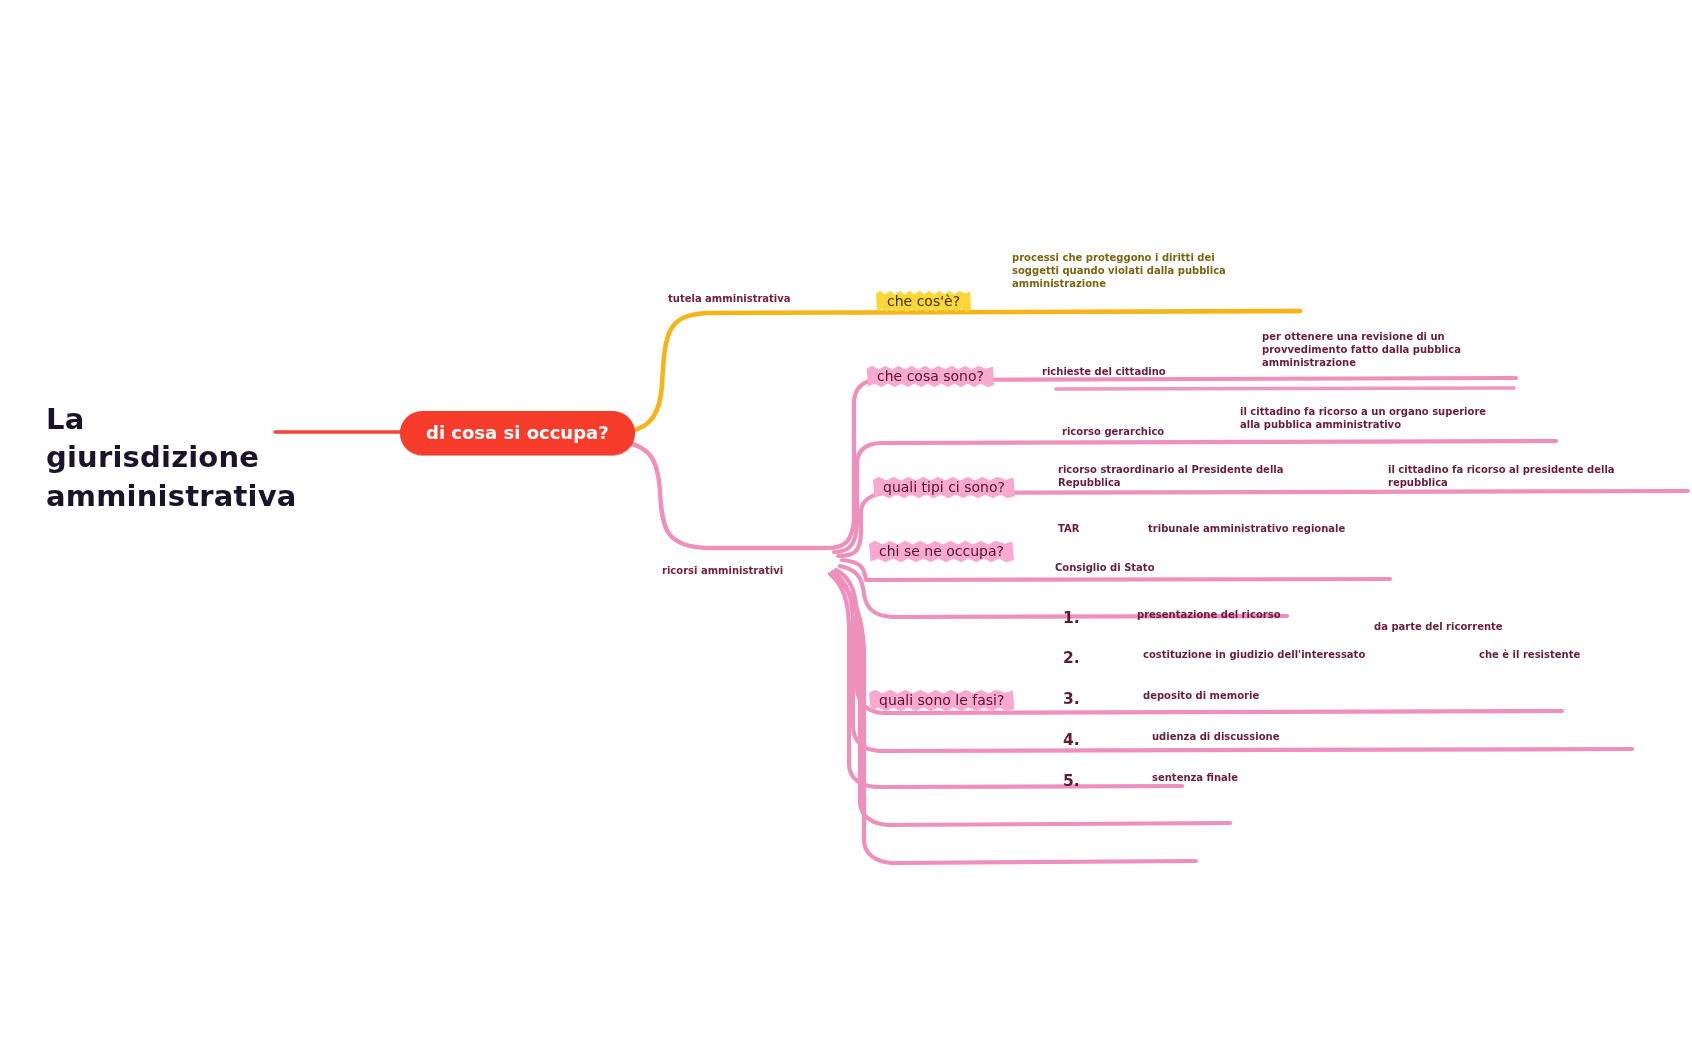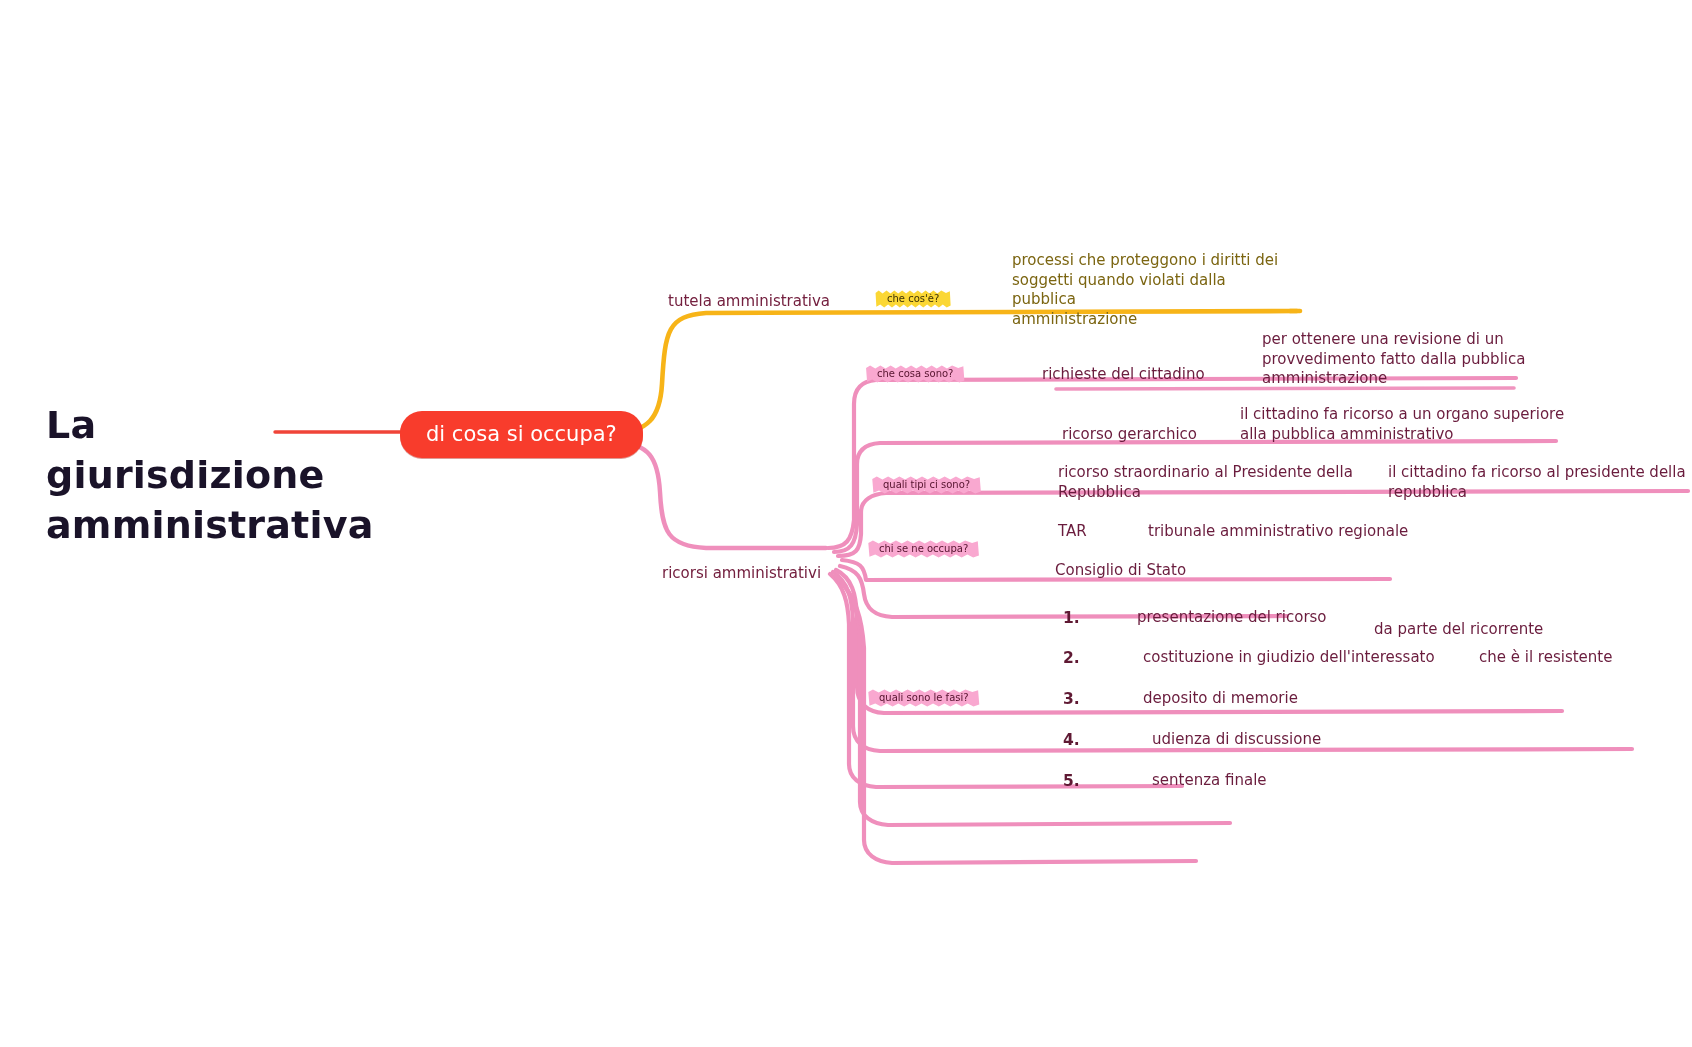--- a/index.html
+++ b/index.html
@@ -30,58 +30,58 @@
   }
 
   
   .node {
     position: absolute;
     line-height: 1.30;
     white-space: pre-line;
   }
 
   .root-title {
-    font-size: 38px;
+    font-size: 29px;
     font-weight: 700;
     color: #1a1329;
     letter-spacing: 0.2px;
     line-height: 1.32;
   }
 
   .pill {
     position: absolute;
     background: #f83c2c;
     color: #ffffff;
-    font-size: 21px;
-    font-weight: 400;
+    font-size: 18px;
+    font-weight: 700;
     border-radius: 22px;
     padding: 11px 26px 12px 26px;
     white-space: nowrap;
     box-shadow: 0 1px 0 rgba(180,30,20,.45);
   }
 
   .lbl {
-    font-size: 15px;
+    font-size: 10px;
     color: #6c1f3f;
-    font-weight: 400;
+    font-weight: 700;
   }
   .lbl-maroon { color: #74203f; }
   .lbl-olive  { color: #7b6511; }
   .lbl-plum   { color: #6a1c3d; }
 
   .num {
     font-size: 15.5px;
     font-weight: 700;
     color: #5f1933;
   }
 
   
   .hl {
     position: absolute;
-    font-size: 10px;
+    font-size: 14px;
     font-weight: 400;
     padding: 3px 13px 4px 13px;
     white-space: nowrap;
     z-index: 3;
   }
   .hl .hl-txt { position: relative; z-index: 2; }
   .hl .hl-ink {
     position: absolute;
     left: 0; top: 0;
     width: 100%; height: 100%;

